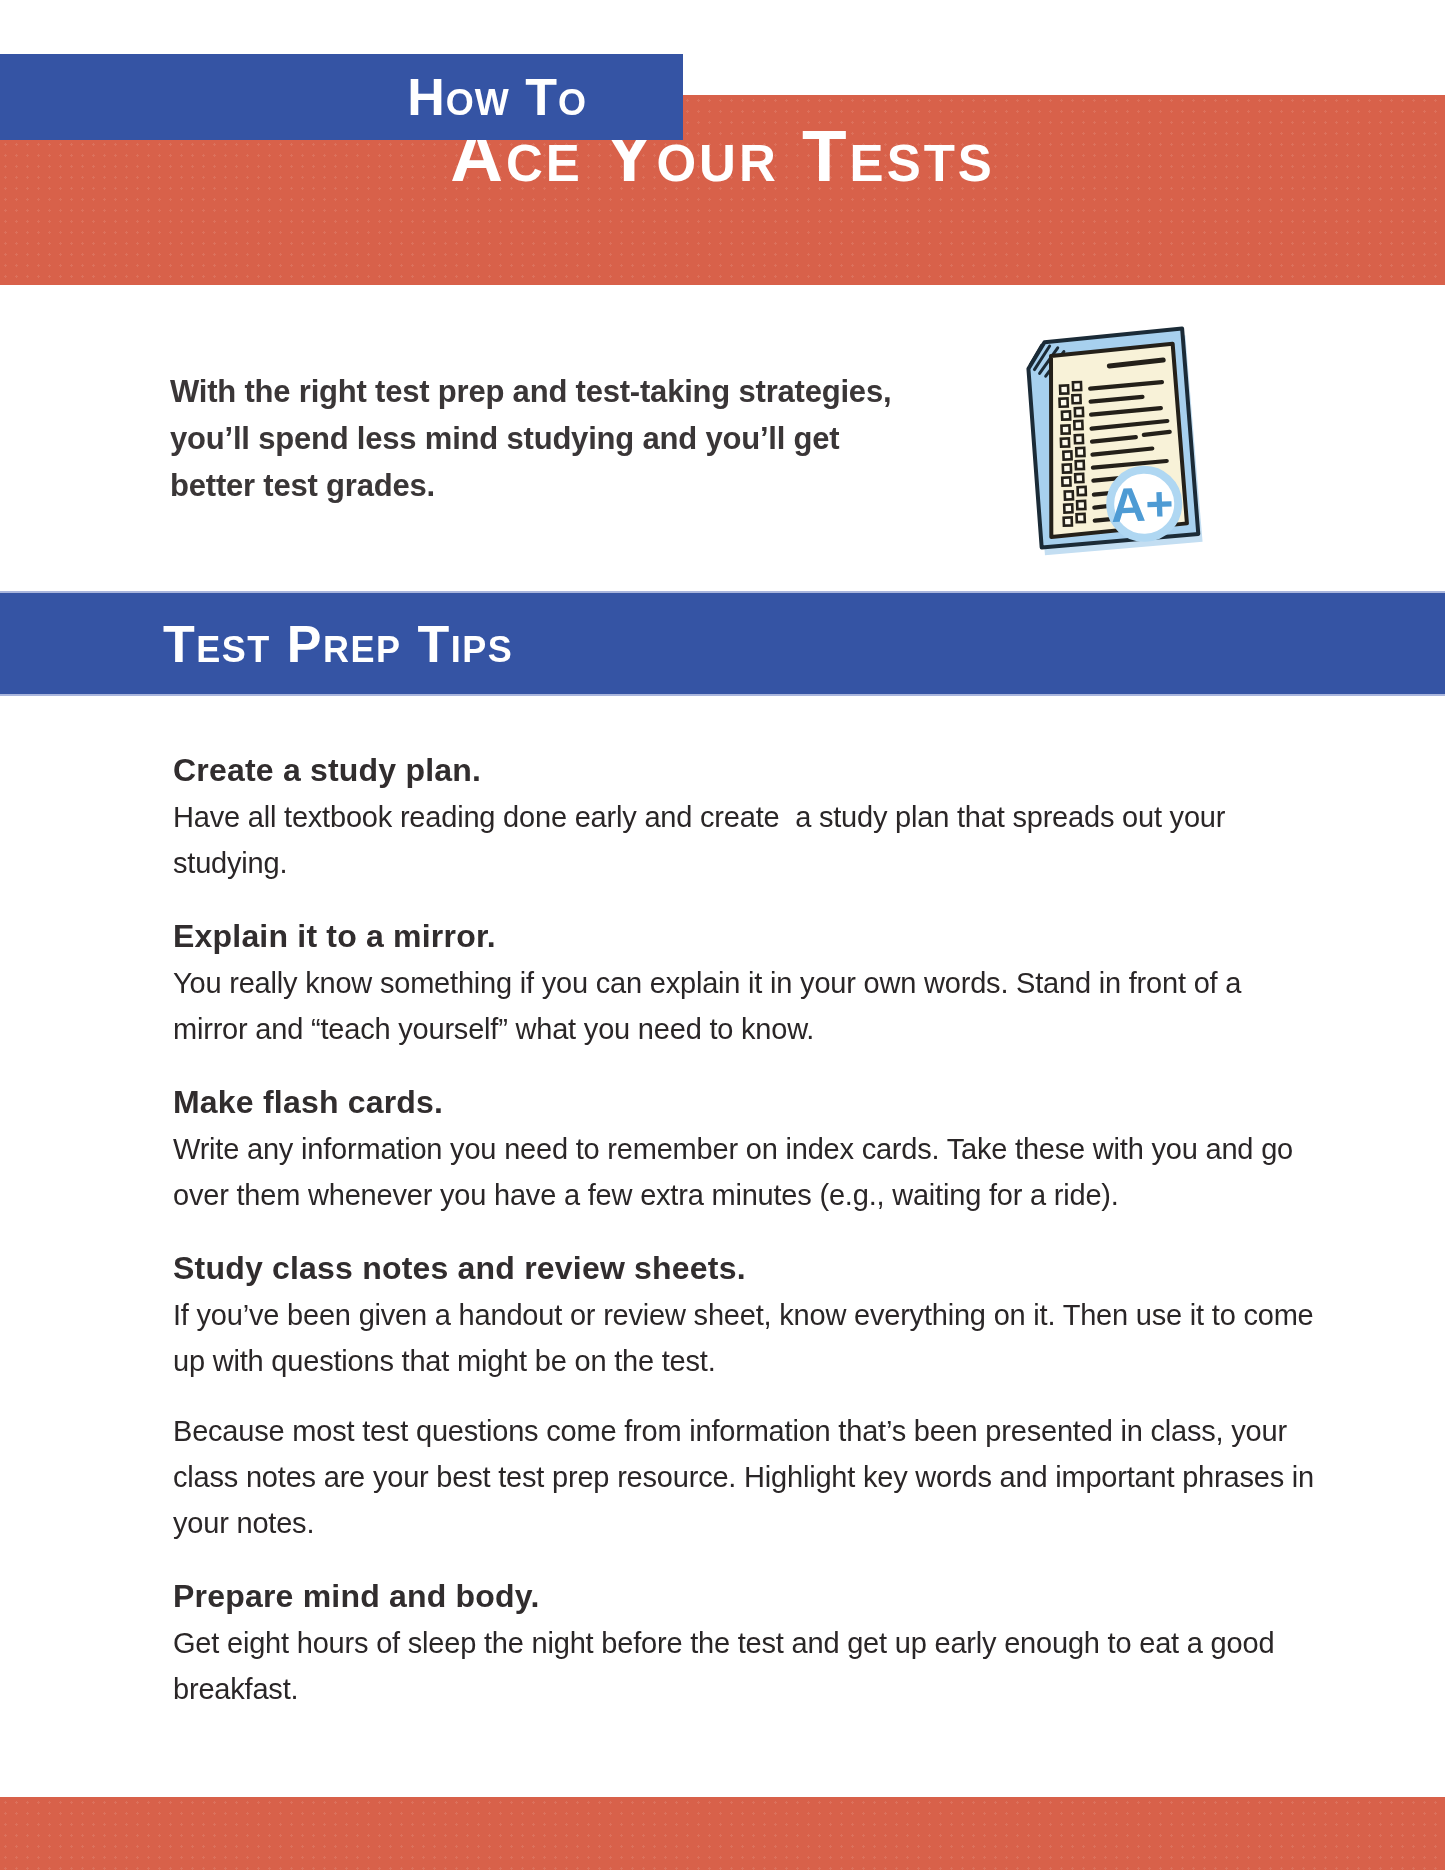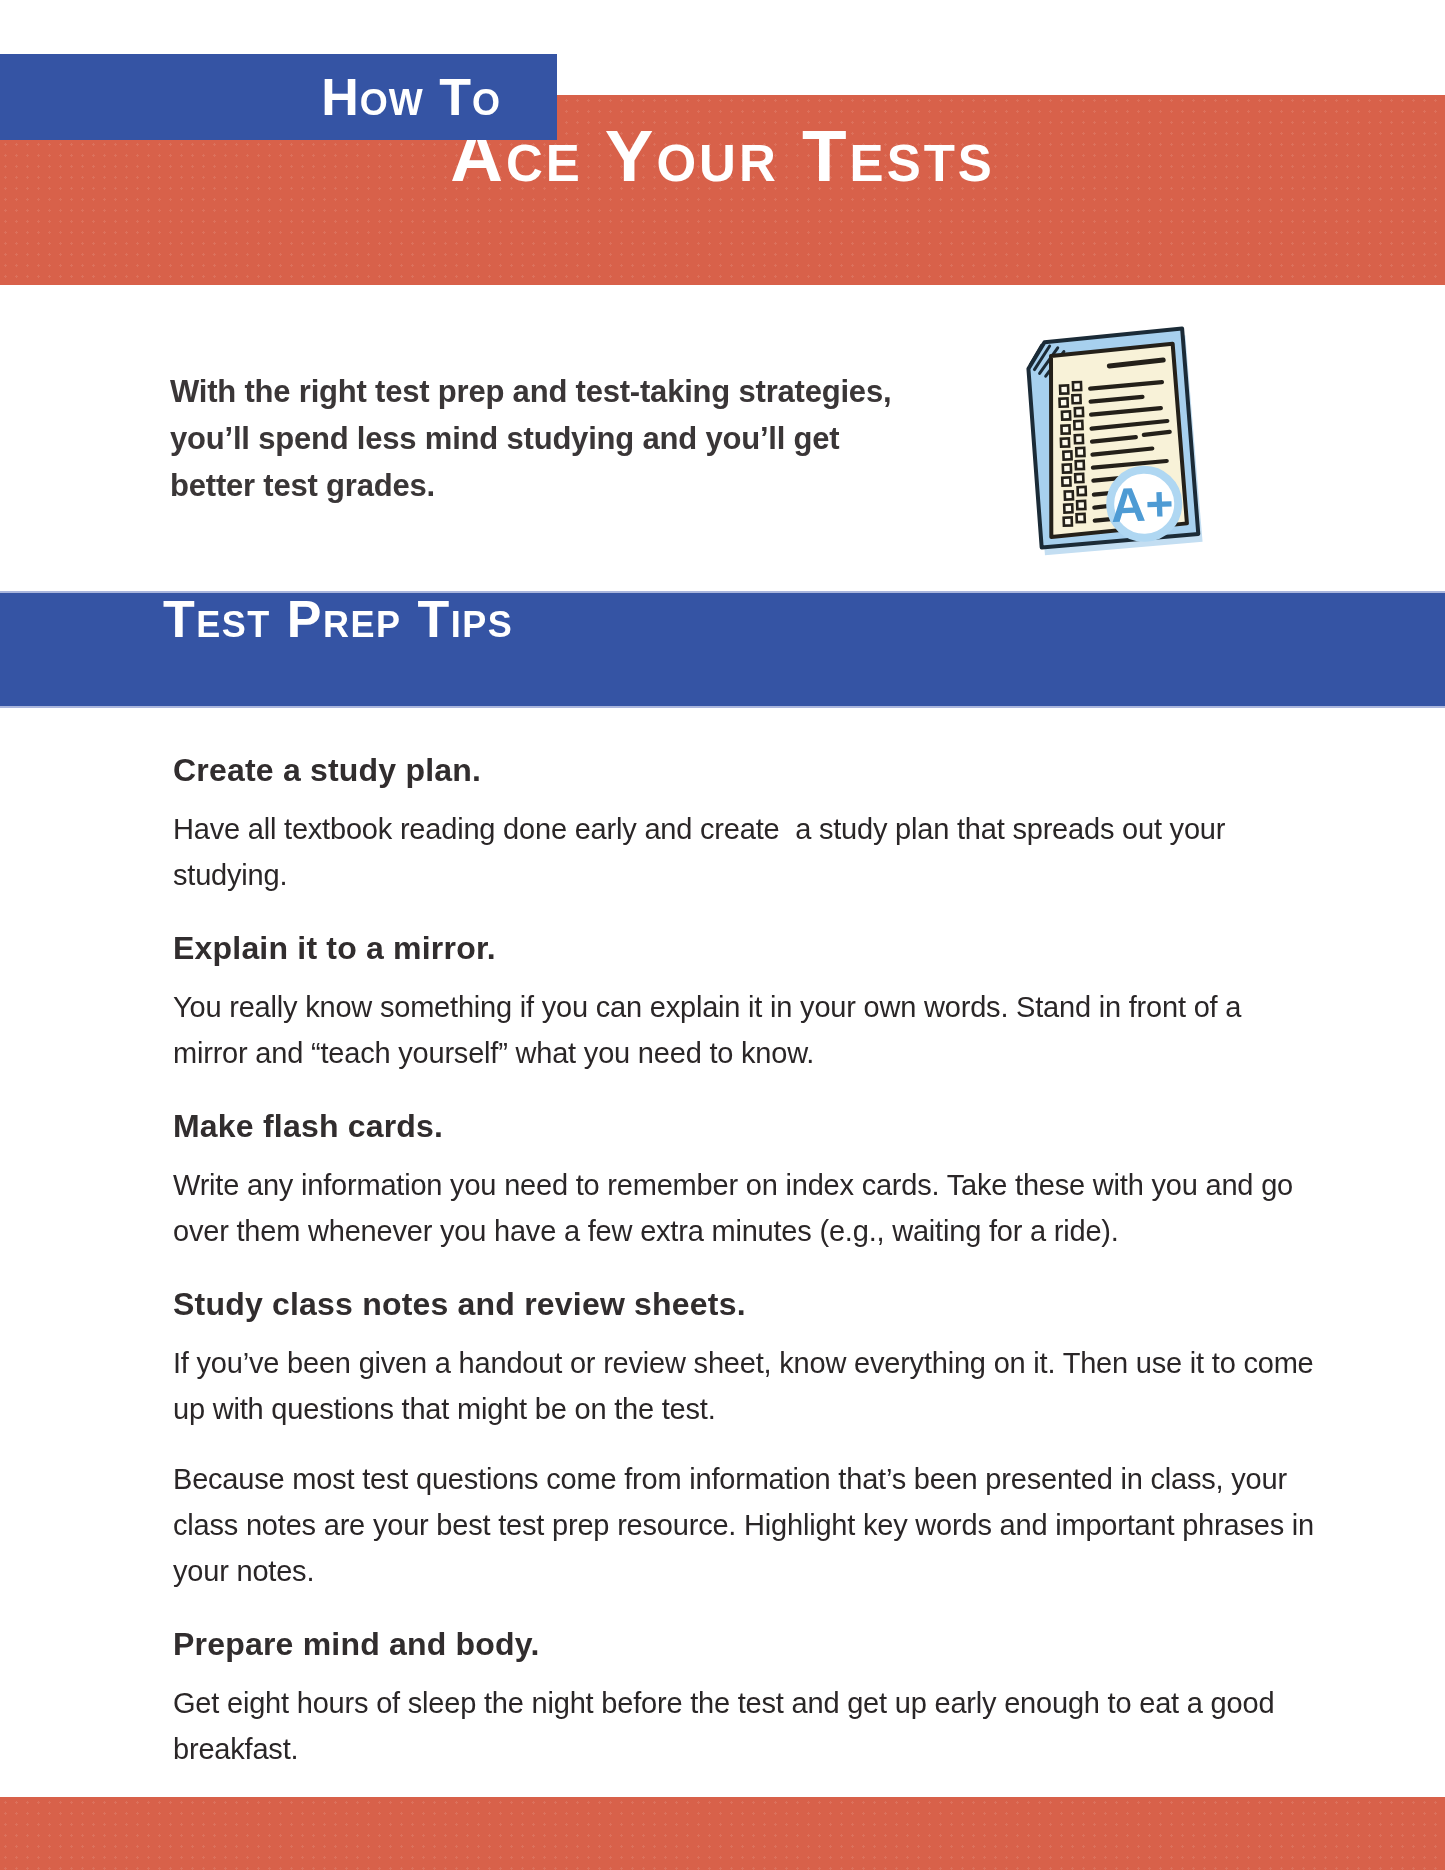--- a/index.html
+++ b/index.html
@@ -33,27 +33,27 @@
     font-size: 73px;
     font-weight: 700;
     font-variant: small-caps;
     letter-spacing: 3px;
     line-height: 1;
   }
   .kicker-band {
     position: absolute;
     left: 0;
     top: 54px;
-    width: 557px;
+    width: 683px;
     height: 86px;
     background: #3554A4;
     display: flex;
     align-items: center;
     justify-content: flex-end;
-    padding-right: 56px;
+    padding-right: 96px;
     z-index: 2;
   }
   .kicker-text {
     color: #ffffff;
     font-size: 52px;
     font-weight: 700;
     font-variant: small-caps;
     letter-spacing: 1px;
     line-height: 1;
   }
@@ -74,24 +74,25 @@
     left: 1012px;
     top: 324px;
     width: 196px;
     height: 234px;
   }
   
   .tips-band {
     position: absolute;
     left: 0; right: 0;
     top: 593px;
-    height: 113px;
+    height: 101px;
     background: #3554A4;
     box-shadow: 0 -2px 0 #aab6dd, 0 2px 0 #aab6dd;
     display: flex;
+    align-items: center;
     padding-left: 163px;
   }
   .tips-band-text {
     color: #ffffff;
     font-size: 52px;
     font-weight: 700;
     font-variant: small-caps;
     letter-spacing: 1.5px;
     line-height: 1;
   }
@@ -110,21 +111,21 @@
     line-height: 40px;
     letter-spacing: 0.2px;
   }
   .tip-text {
     color: #2A2627;
     font-size: 29px;
     font-weight: 400;
     line-height: 46px;
     letter-spacing: -0.2px;
     white-space: pre-wrap;
-    margin-top: 16px;
+    margin-top: 4px;
   }
   .tip-text + .tip-text { margin-top: 24px; }
   
   .footer-band {
     position: absolute;
     left: 0; right: 0;
     bottom: 0;
     height: 73px;
     background-color: #D8614A;
     background-image: radial-gradient(rgba(255,255,255,0.10) 1.2px, transparent 1.3px);

